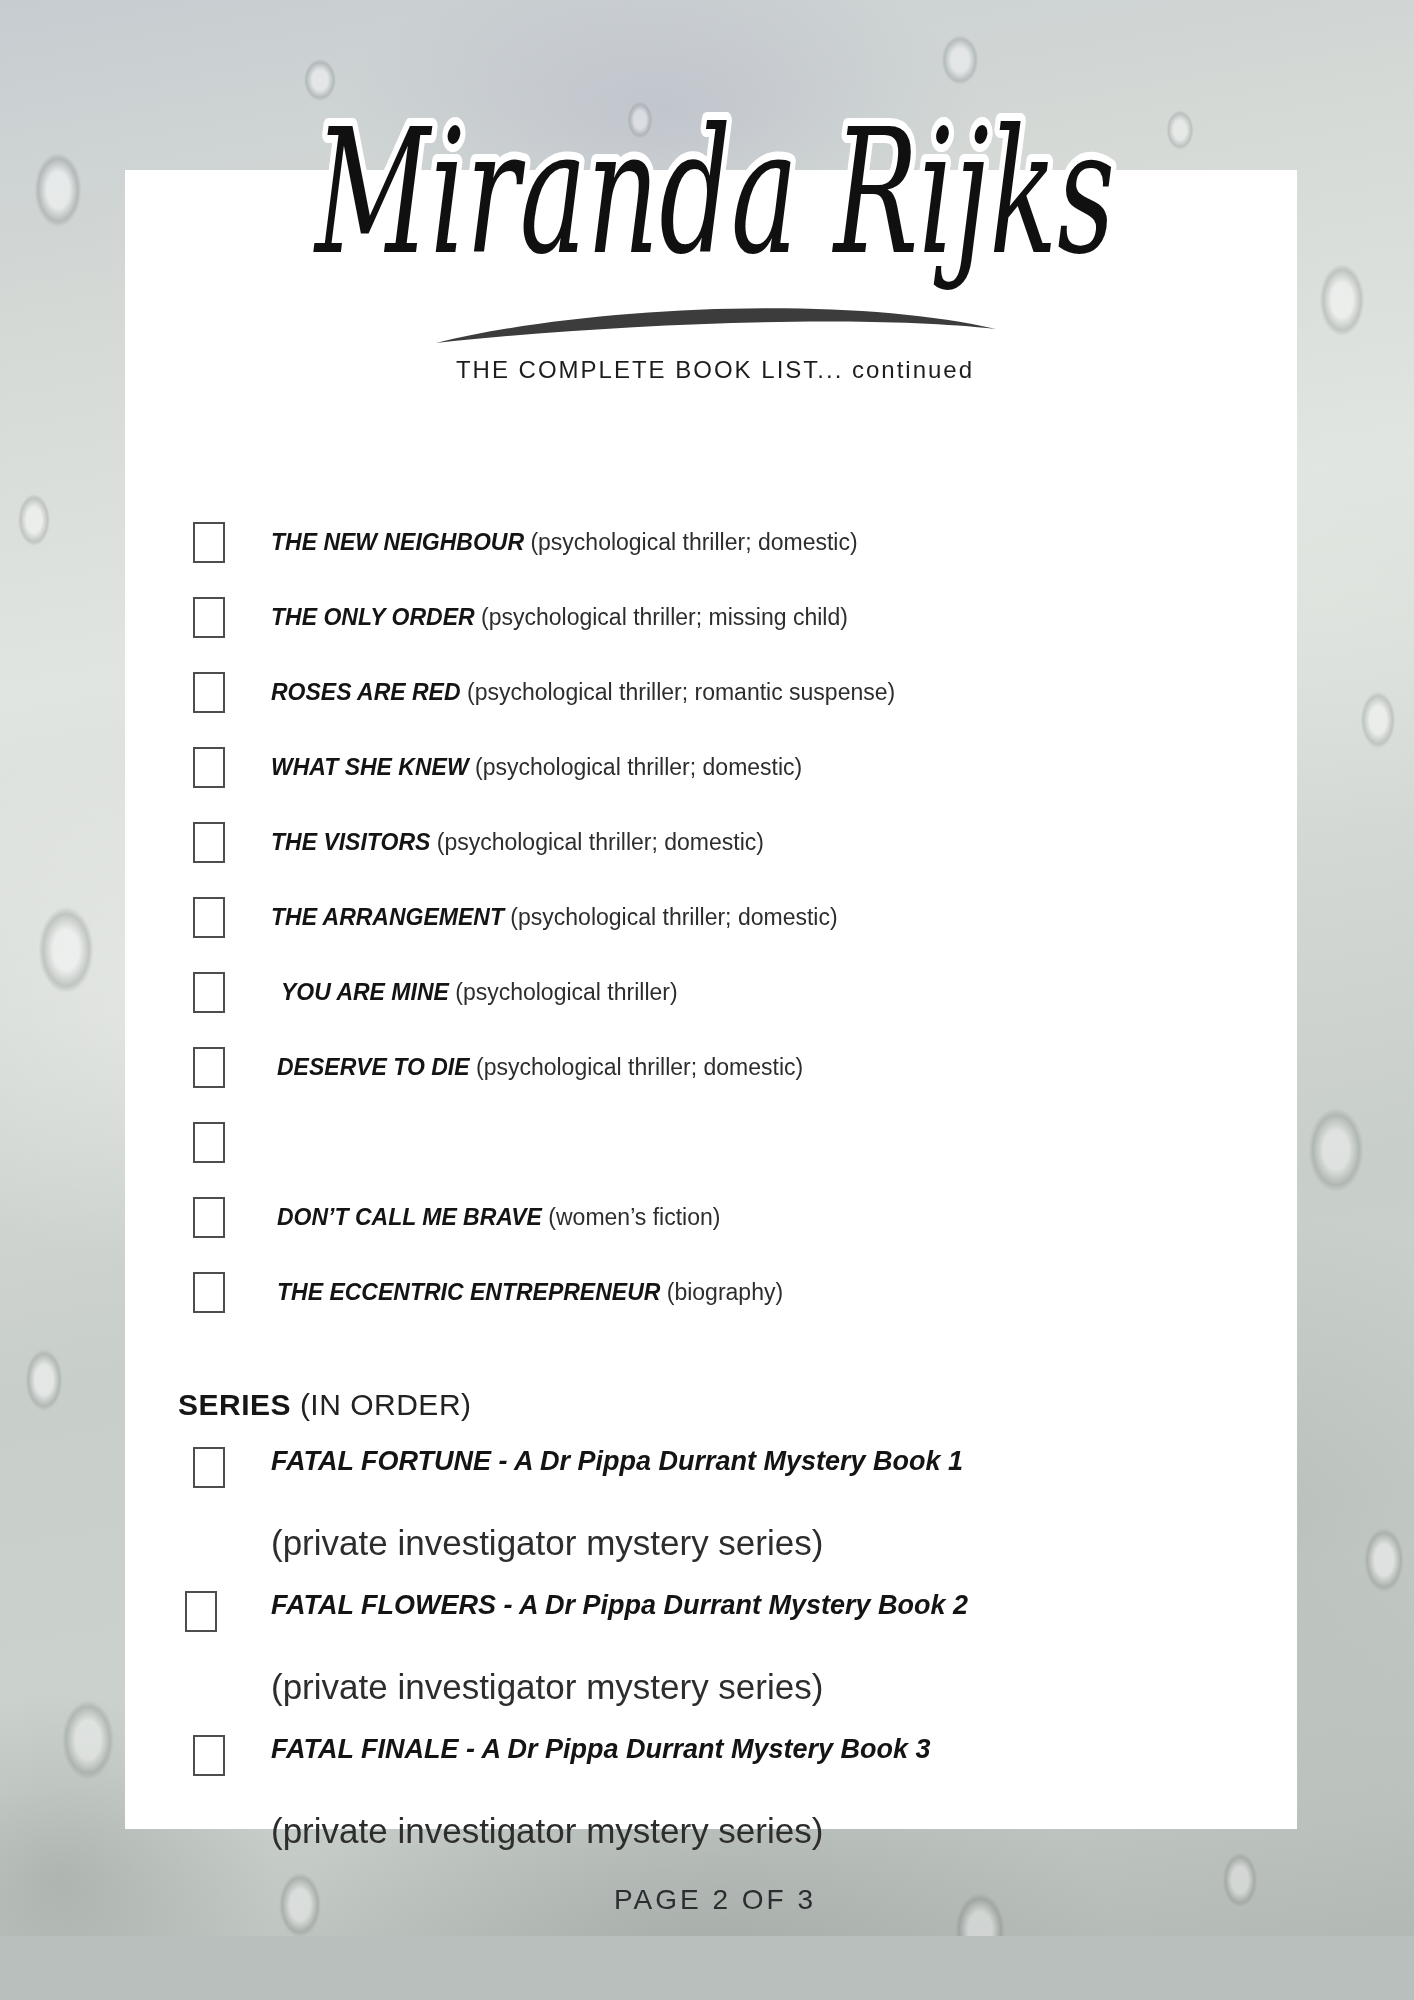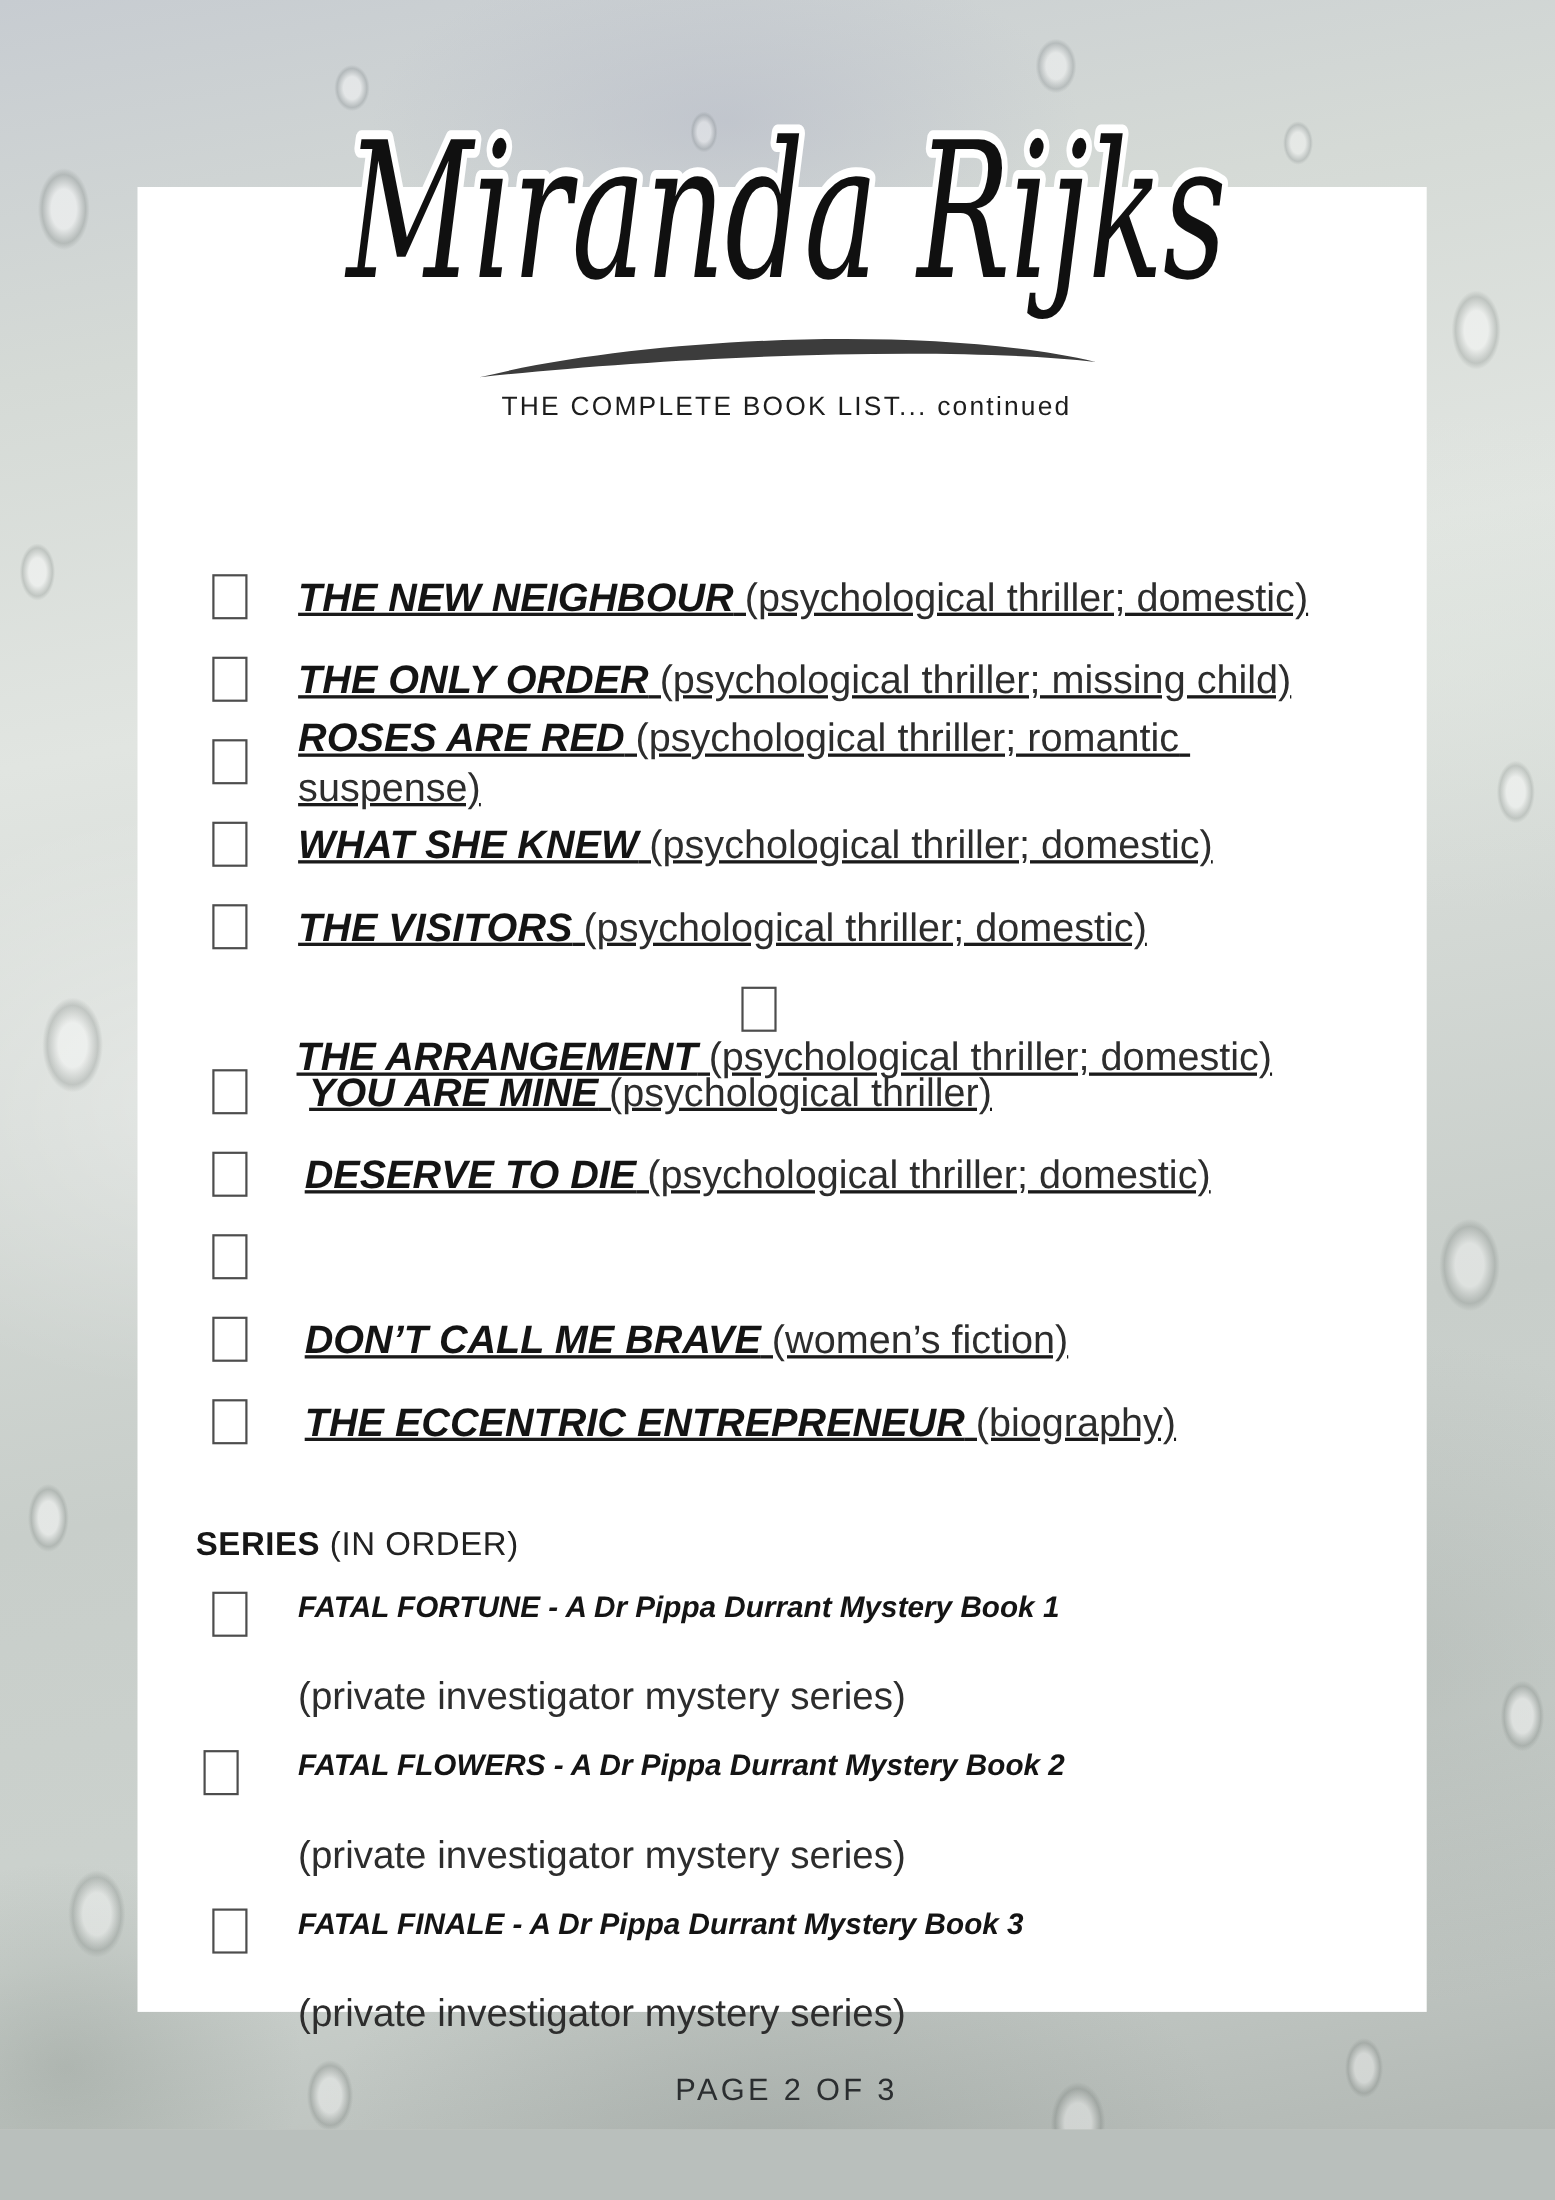--- a/index.html
+++ b/index.html
@@ -60,21 +60,21 @@
   .section-heading .hb { font-weight:700; }
   .section-heading .hr { font-weight:400; color:#222; }
   #standalones-heading { top:456px; }
   #series-heading { top:1388px; }
   
   .book-list { position:absolute; left:193px; top:522px; width:1040px; }
   .book-row { display:flex; align-items:center; height:41px; margin-bottom:34px; }
   .checkbox {
     flex:0 0 auto; width:28px; height:37px; border:2px solid #4d4d4d; background:#fff; margin-right:46px;
   }
-  .book-line { margin:0; font-size:36px; white-space:pre-wrap; line-height:1.25;text-decoration:underline; }
+  .book-line { margin:0; font-size:23px; white-space:pre-wrap; line-height:1.25; }
   .bktitle { font-weight:700; font-style:italic; color:#141414; }
   .bkdetail { font-weight:400; color:#2d2d2d; }
   
   .series-list { position:absolute; left:193px; top:1444px; width:1060px; }
   .series-row { display:flex; align-items:flex-start; margin-bottom:23px; }
   .series-row .checkbox { margin-top:3px; }
   .series-text { display:flex; flex-direction:column;gap:40px; }
   .series-title { margin:0; font-size:27px; font-weight:700; font-style:italic; color:#141414; line-height:1.3; }
   .series-sub { margin:2px 0 0 0; font-size:35px; font-weight:400; color:#2d2d2d; line-height:1.25; }
   
@@ -119,21 +119,21 @@
       <p class="book-line"><span class="bktitle">ROSES ARE RED</span><span class="bkdetail"> (psychological thriller; romantic suspense)</span></p>
     </div>
     <div class="book-row">
       <span class="checkbox"></span>
       <p class="book-line"><span class="bktitle">WHAT SHE KNEW</span><span class="bkdetail"> (psychological thriller; domestic)</span></p>
     </div>
     <div class="book-row">
       <span class="checkbox"></span>
       <p class="book-line"><span class="bktitle">THE VISITORS</span><span class="bkdetail"> (psychological thriller; domestic)</span></p>
     </div>
-    <div class="book-row" style="margin-top:16px;flex-direction:column;">
+    <div class="book-row" style="margin-top:16px;">
       <span class="checkbox"></span>
       <p class="book-line"><span class="bktitle">THE ARRANGEMENT</span><span class="bkdetail"> (psychological thriller; domestic)</span></p>
     </div>
     <div class="book-row">
       <span class="checkbox"></span>
       <p class="book-line" style="margin-left:10px;"><span class="bktitle">YOU ARE MINE</span><span class="bkdetail"> (psychological thriller)</span></p>
     </div>
     <div class="book-row">
       <span class="checkbox"></span>
       <p class="book-line" style="margin-left:6px;"><span class="bktitle">DESERVE TO DIE</span><span class="bkdetail"> (psychological thriller; domestic)</span></p>

